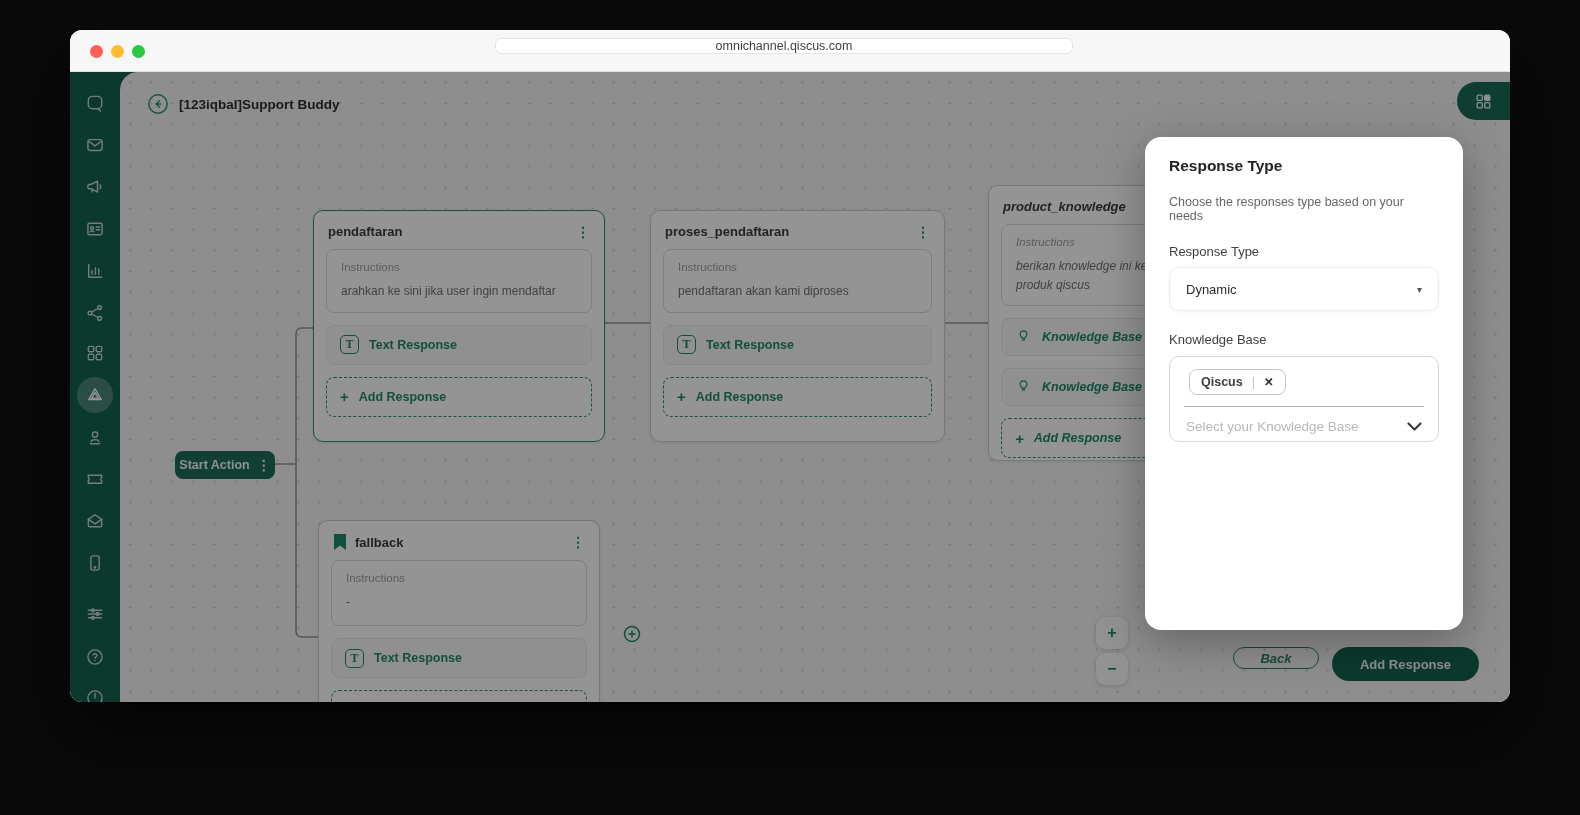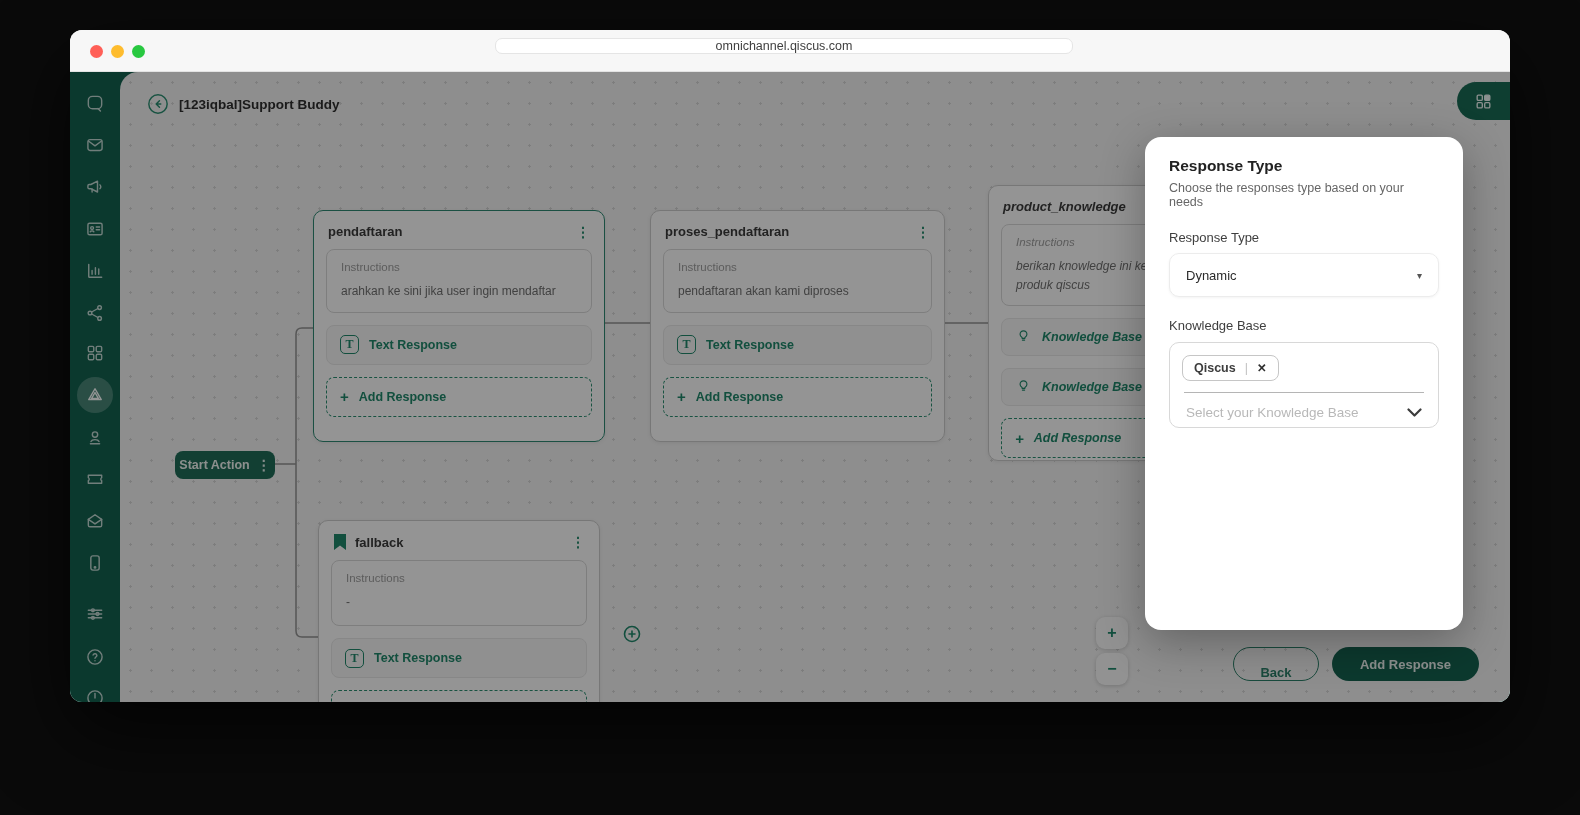--- a/index.html
+++ b/index.html
@@ -104,52 +104,52 @@
   .node-add-btn { position:absolute; z-index:2; left:503px; top:553px; width:18px; height:18px; cursor:pointer; }
   .node-add-btn svg { width:18px; height:18px; stroke:#1f8468; fill:none; stroke-width:1.6; stroke-linecap:round; }
   .zbtn {
     position:absolute; z-index:2; left:976px; width:32px; height:32px;
     background:#f4f4f4; border-radius:9px; box-shadow:0 1px 4px rgba(0,0,0,0.18);
     color:#1f8468; font-size:16px; font-weight:600; cursor:pointer;
     display:flex; align-items:center; justify-content:center;
   }
   .zbtn.zin { top:545px; } .zbtn.zout { top:581px; }
   .btn-back {
-    position:absolute; z-index:2; left:1113px; top:575px; width:86px; height:34px;
+    position:absolute; z-index:2; left:1113px; top:575px; width:86px; height:22px;
     border:1.5px solid #2b7c66; border-radius:17px; background:transparent; cursor:pointer;
     color:#2b7c66; font-size:13px; font-weight:600;
-    display:flex; align-items:flex-end; justify-content:center;
+    display:flex; align-items:center; justify-content:center;font-style:italic;
   }
   .btn-add {
     position:absolute; z-index:2; left:1212px; top:575px; width:147px; height:34px;
     background:#14604e; border-radius:17px; border:none; cursor:pointer;
     color:#e8eeec; font-size:13px; font-weight:600;
     display:flex; align-items:center; justify-content:center;
   }
   
   .scrim { position:absolute; inset:0; background:rgba(0,0,0,0.40); z-index:40; border-radius:0 0 12px 12px; }
   .panel {
     position:absolute; z-index:50; left:1075px; top:65px; width:318px; height:493px;
     background:#ffffff; border-radius:16px; padding:20px 24px;
     box-shadow:0 12px 45px rgba(0,0,0,0.3);
   }
   .p-title { font-size:15.5px; font-weight:700; color:#222222; }
-  .p-sub { font-size:12.5px; color:#666666; margin-top:6px; }
+  .p-sub { font-size:12.5px; color:#666666; margin-top:20px; }
   .p-label { font-size:13px; color:#3f3f3f; margin-top:21px; }
   .select {
     margin-top:8px; height:44px; border:1px solid #ececec; border-radius:10px;
     box-shadow:0 1px 3px rgba(0,0,0,0.05); cursor:pointer;
     display:flex; align-items:center; padding:0 16px; font-size:13px; color:#2b2b2b;
   }
   .caret { margin-left:auto; color:#555555; font-size:10px; }
   .kb-box { margin-top:9px; height:86px; border:1px solid #d8d8d8; border-radius:10px; padding:12px 12px 0; }
   .chip {
     display:inline-flex; align-items:center; gap:9px; cursor:pointer;
     border:1px solid #c6c6c6; border-radius:8px; padding:5px 11px;
-    font-size:12.5px; font-weight:600; color:#3d3d3d; background:#fff;
+    font-size:12.5px; font-weight:600; color:#3d3d3d; background:#fff;margin-left:7px;
   }
   .chip-sep { color:#c2c2c2; font-weight:400; }
   .chip-x { font-size:11.5px; font-weight:700; color:#2e2e2e; cursor:pointer; }
   .kb-div { border-top:1px solid #b5b5b5; margin:11px 2px 0; }
   .kb-row { display:flex; align-items:center; padding:12px 4px 0; font-size:13.5px; color:#b8b8b8; cursor:pointer; }
   .kb-chevron { margin-left:auto; }
   .kb-chevron svg { width:15px; height:9px; stroke:#3c3c3c; fill:none; stroke-width:2.2; stroke-linecap:round; stroke-linejoin:round; }
 </style>
 </head>
 <body>

